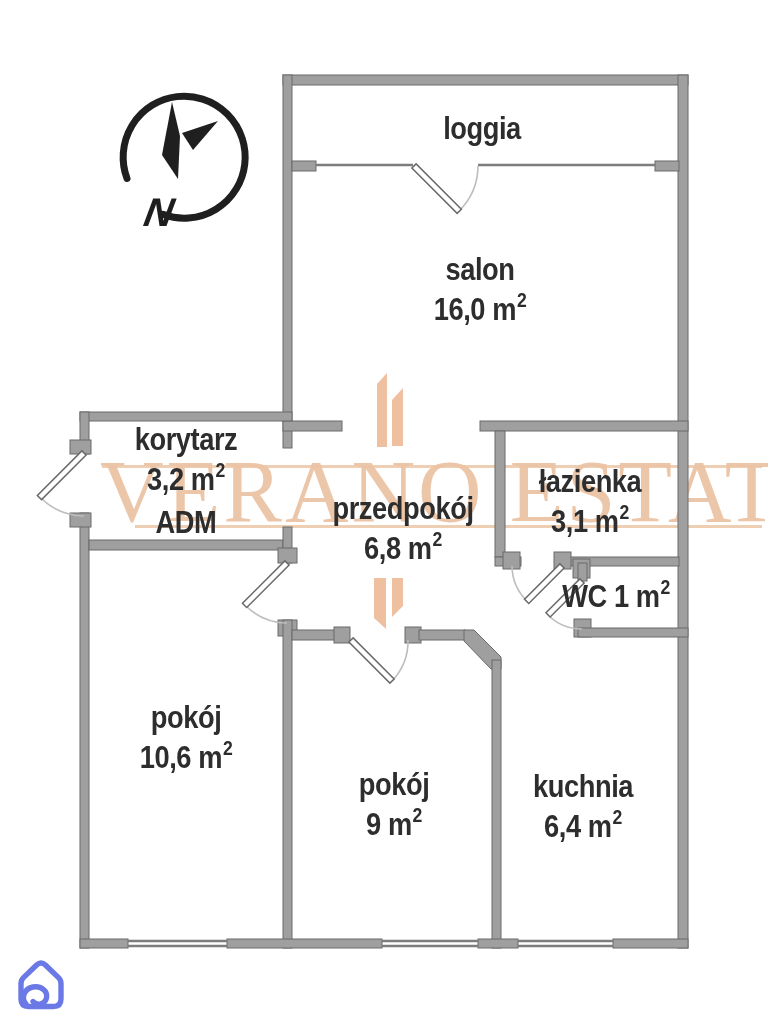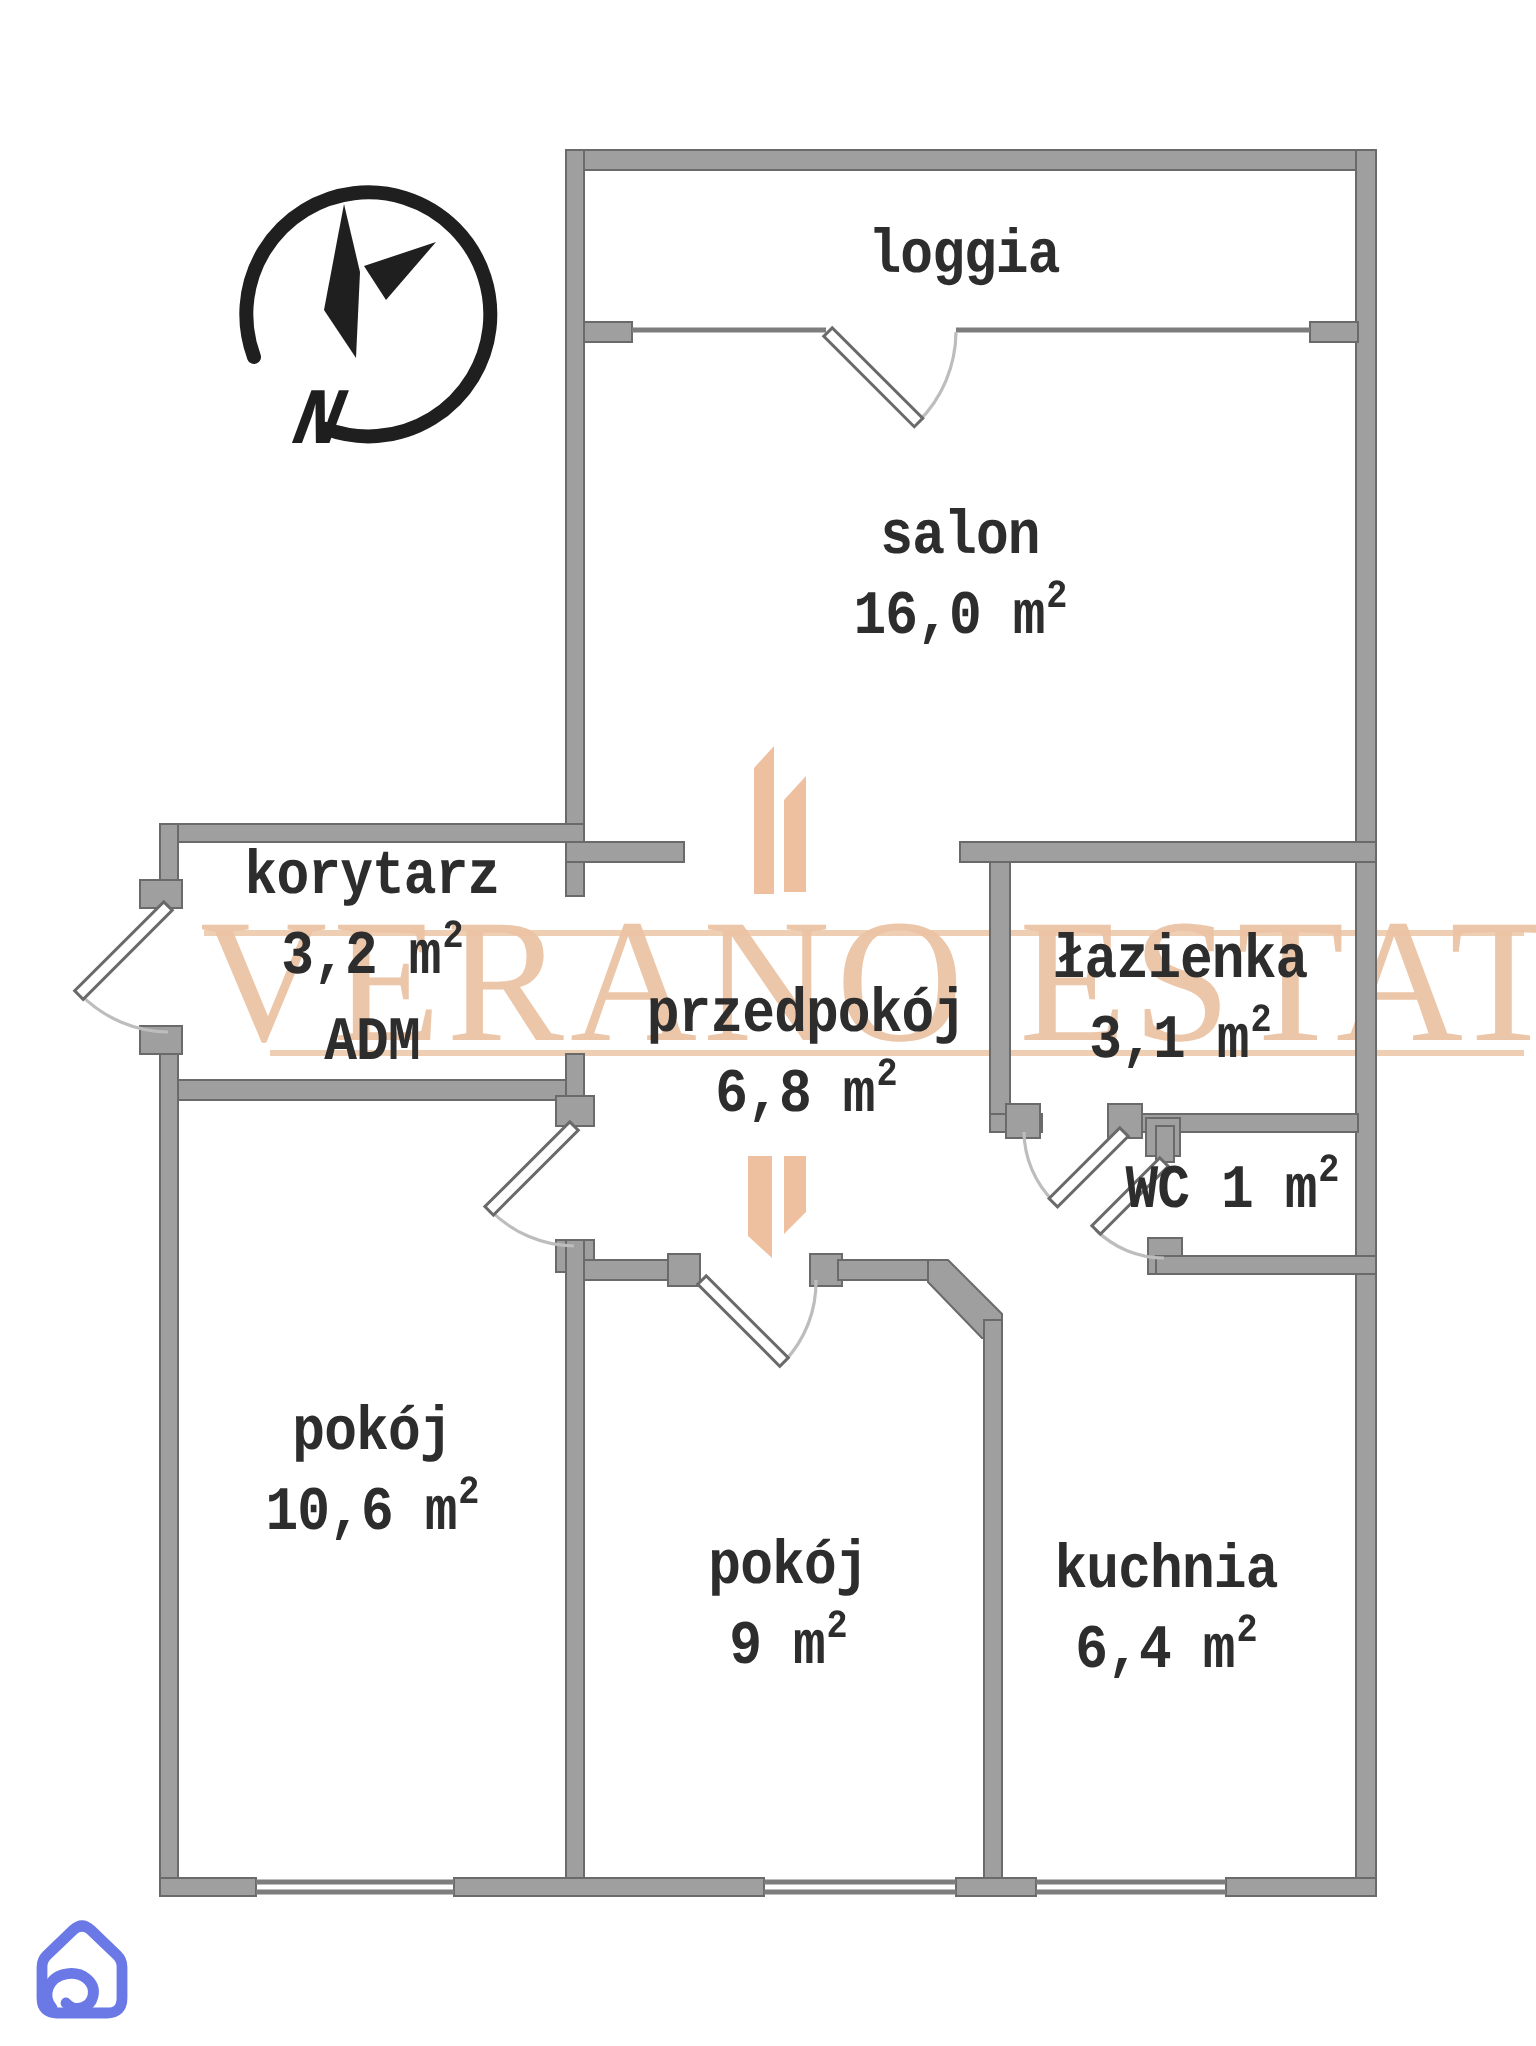--- a/index.html
+++ b/index.html
@@ -8,21 +8,21 @@
   
   .wm-layer{position:absolute;inset:0;z-index:1;}
   .wm-rule{position:absolute;height:3px;background:#eccaab;opacity:.9;}
   .wm-text{position:absolute;left:100px;top:445px;font-family:"Liberation Serif",serif;
            font-size:88px;line-height:94px;letter-spacing:3px;white-space:nowrap;
            color:#ecc3a4;opacity:.95;}
   .wm-mark{position:absolute;z-index:1;}
   
   .plan-svg{position:absolute;left:0;top:0;z-index:2;pointer-events:none;}
   
-  .labels{position:absolute;inset:0;z-index:3;font-family:Liberation Mono, monospace;}
+  .labels{position:absolute;inset:0;z-index:3;}
   .room-label{position:absolute;transform:translate(-50%,-50%) scaleX(.88);
               text-align:center;font-weight:700;color:#2d2d2d;font-size:31px;
               line-height:40px;white-space:nowrap;letter-spacing:-.5px;}
   .sup{font-size:20px;position:relative;top:-13px;margin-left:1px;font-weight:700;}
   .compass-n{position:absolute;left:159px;top:212px;transform:translate(-50%,-50%) skewX(-10deg);
              font-weight:900;font-style:italic;font-size:40px;color:#1e1e1e;z-index:3;}
 </style>
 </head>
 <body>
 

